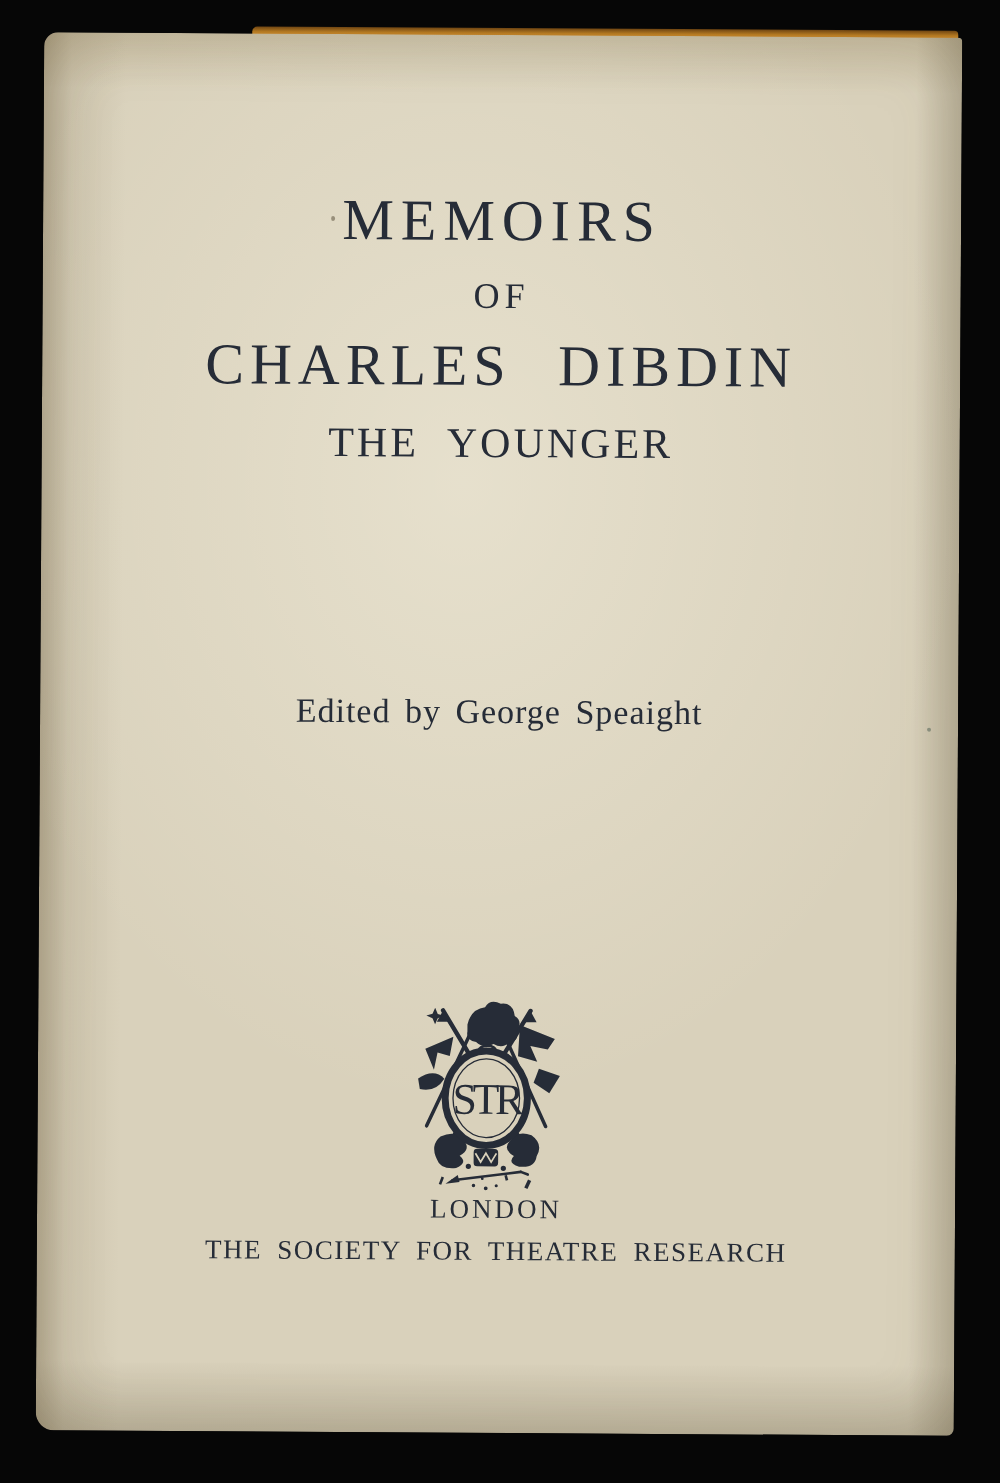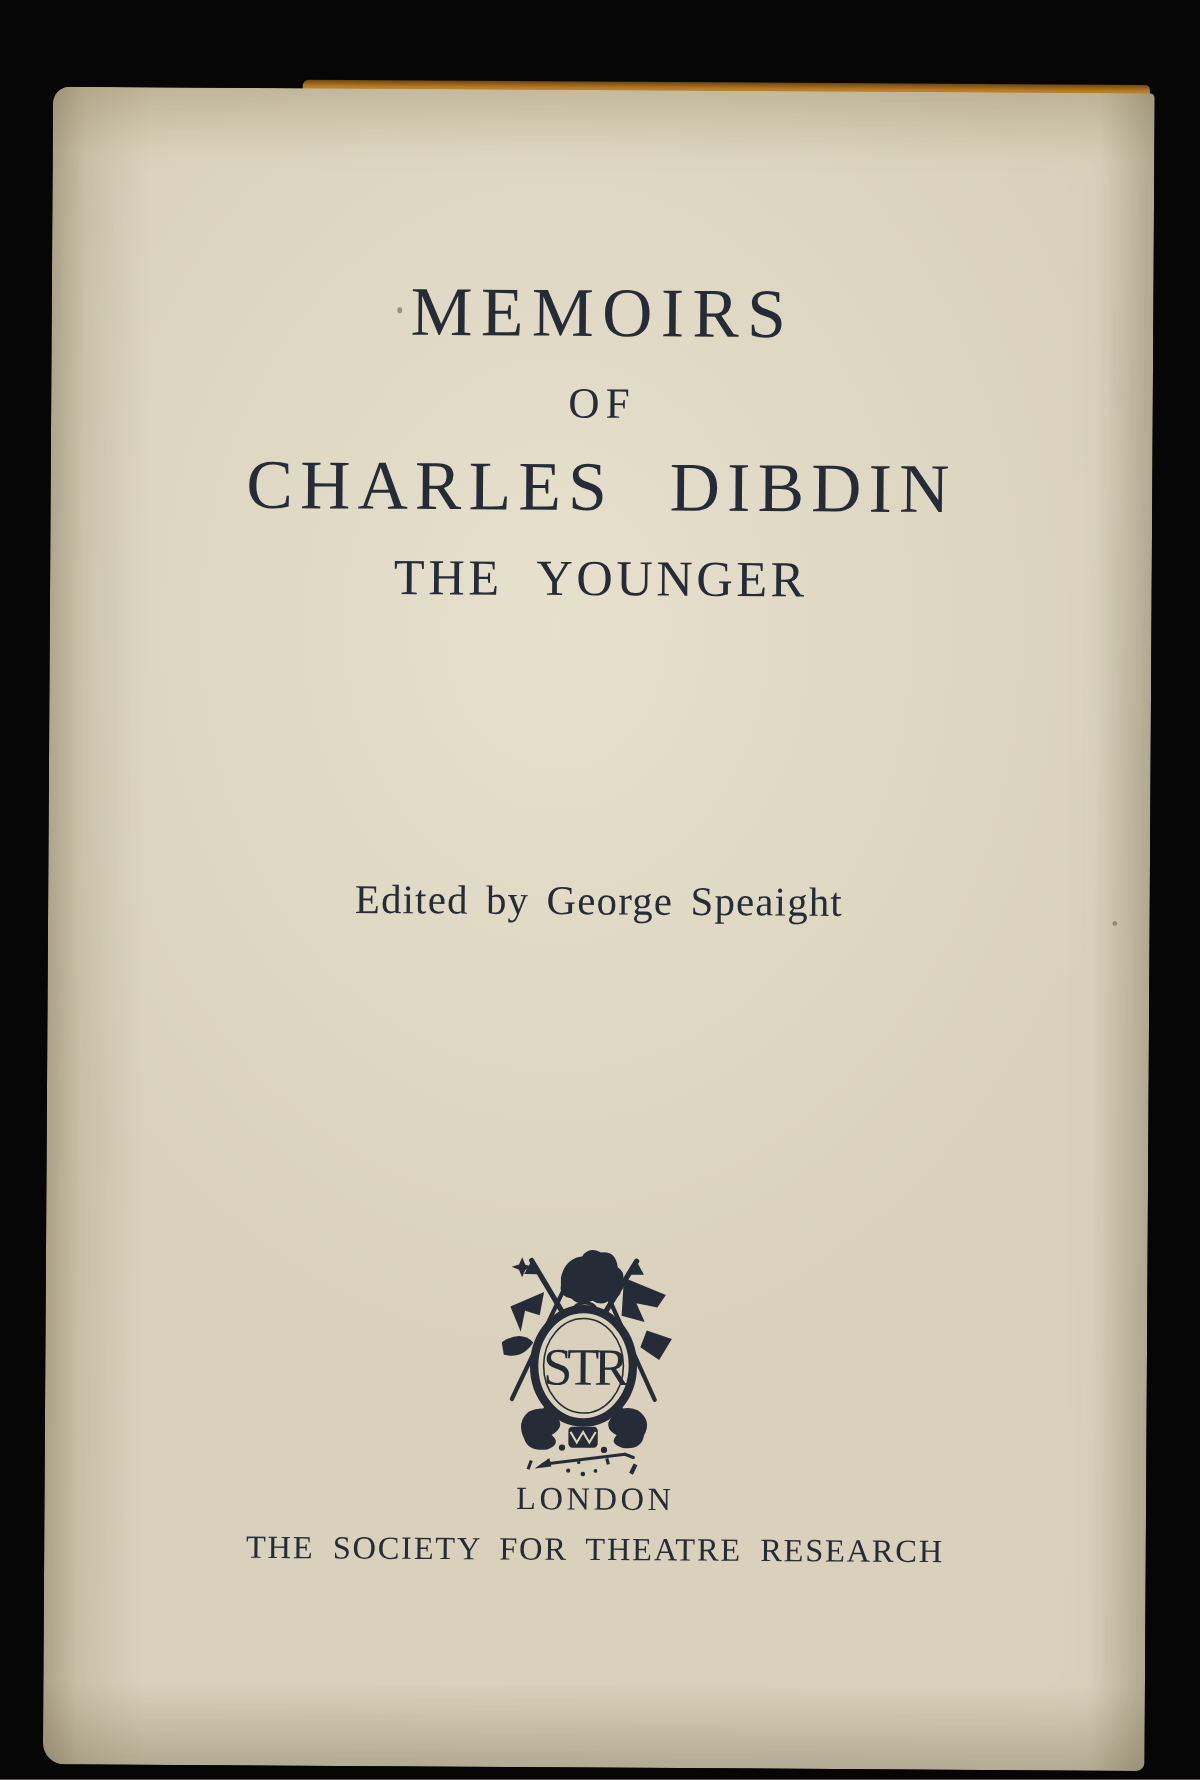--- a/index.html
+++ b/index.html
@@ -8,21 +8,21 @@
     --ink-color:#262c37;
     --page-edge-color:#c98a33;
   }
   html,body{margin:0;padding:0;}
   body{
     width:1000px;height:1483px;
     background:var(--background-color,#060606);
     font-family:"Liberation Serif","DejaVu Serif",serif;
     overflow:hidden;position:relative;
   }
-  .photo{position:absolute;inset:0;margin-top:40px;}
+  .photo{position:absolute;inset:0;}
   .book{
     position:absolute;left:40px;top:28px;width:918px;height:1406px;
     transform:rotate(0.35deg);transform-origin:50% 50%;
   }
   .page-edge{
     position:absolute;top:0;left:208px;width:706px;height:17px;
     background:linear-gradient(to bottom,#6f4512 0%,#b57a22 30%,var(--page-edge-color,#c98a33) 55%,#9a651c 100%);
     border-radius:5px 4px 0 0;
   }
   .cover{

